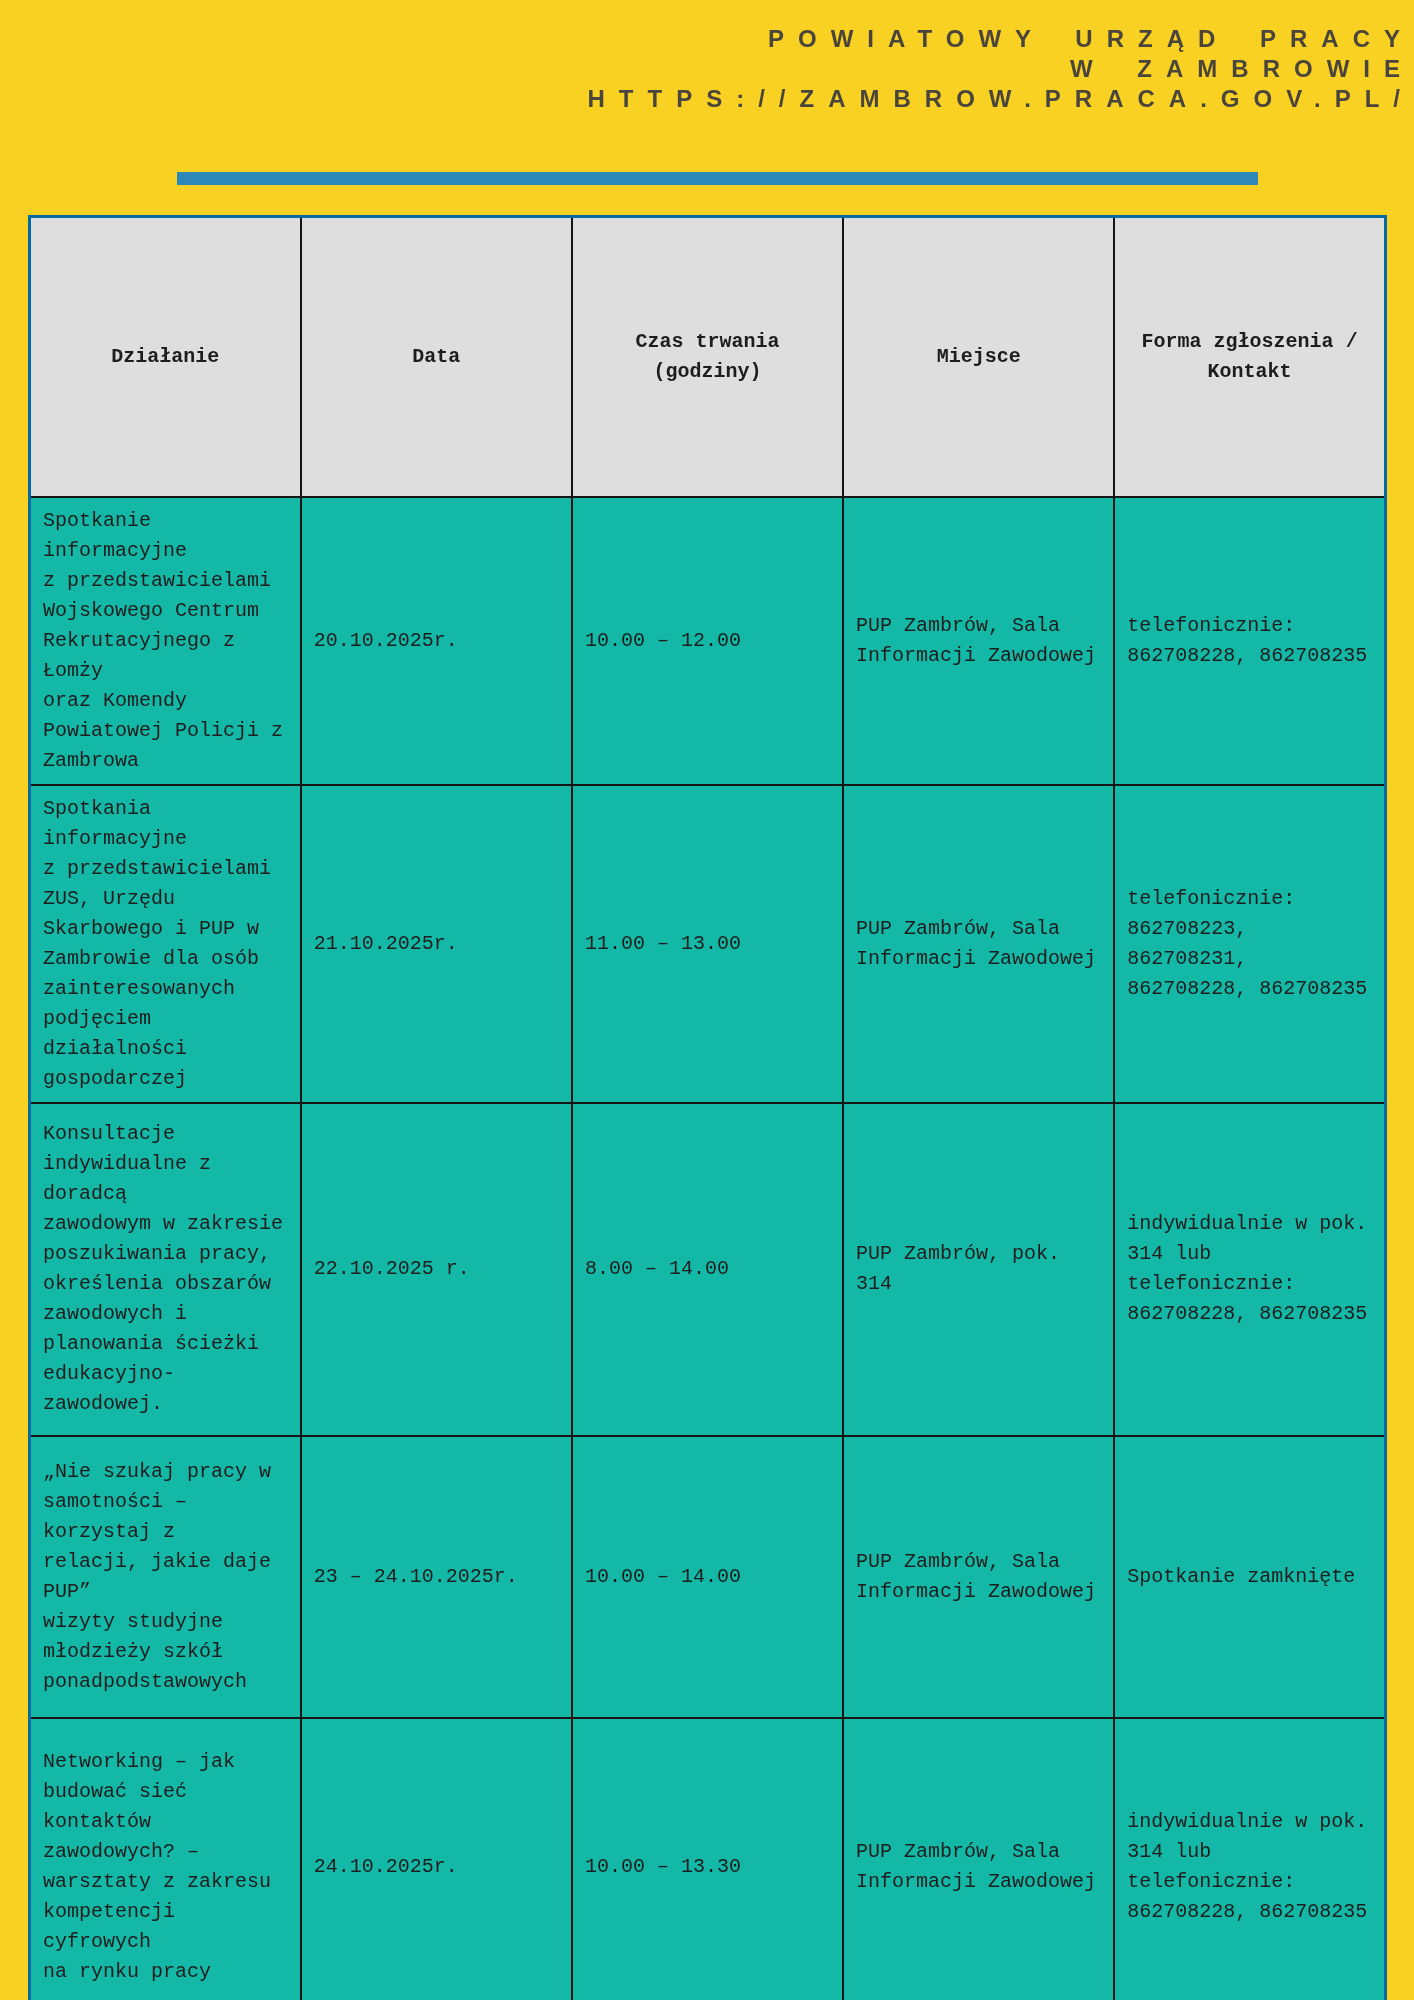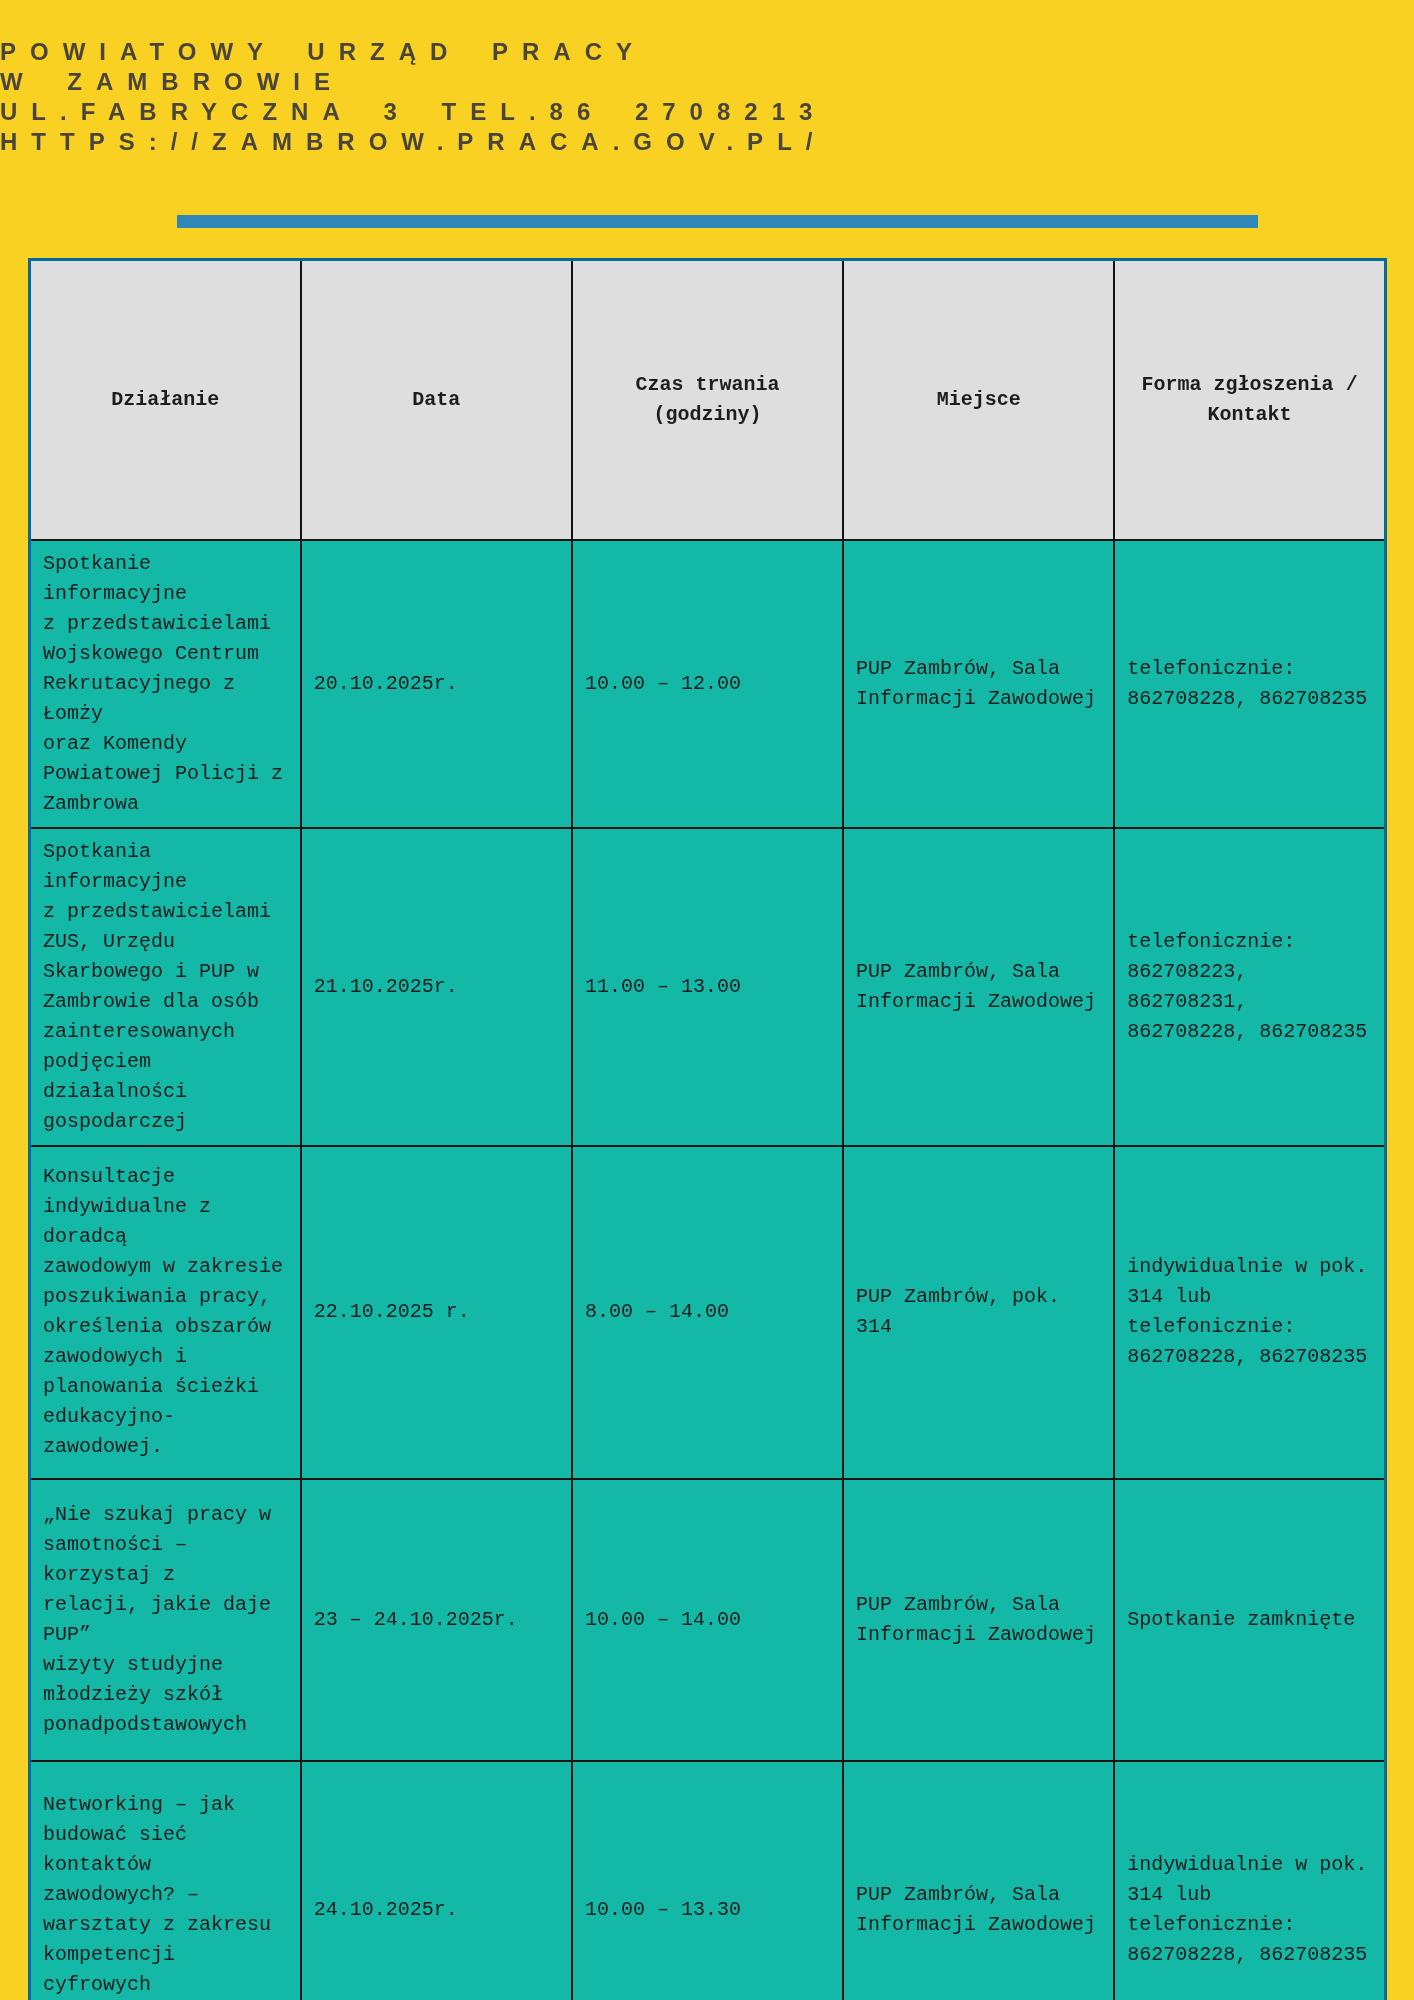--- a/index.html
+++ b/index.html
@@ -7,22 +7,22 @@
     padding: 0;
   }
   body {
     width: 1414px;
     height: 2000px;
     background: #F9D122;
     font-family: "Liberation Sans", sans-serif;
     overflow: hidden;
   }
   .doc-header {
-    padding-top: 37px;
-    text-align: left;
+    padding-top: 24px;
+    text-align: right;
   }
   .doc-header .hline {
     display: block;
     font-size: 24px;
     line-height: 30px;
     font-weight: bold;
     letter-spacing: 14px;
     word-spacing: 10px;
     color: #4A453C;
     white-space: nowrap;
@@ -70,21 +70,20 @@
   tr.r-3    { height: 333px; }
   tr.r-4    { height: 282px; }
   tr.r-5    { height: 300px; }
 </style>
 </head>
 <body>
 
 <header class="doc-header">
   <span class="hline">POWIATOWY URZĄD PRACY</span>
   <span class="hline">W ZAMBROWIE</span>
-  <span class="hline">UL.FABRYCZNA 3 TEL.86 2708213</span>
   <span class="hline">HTTPS://ZAMBROW.PRACA.GOV.PL/</span>
 </header>
 
 <div class="divider-bar"></div>
 
 <table class="schedule">
   <colgroup>
       <col>
       <col>
       <col>

